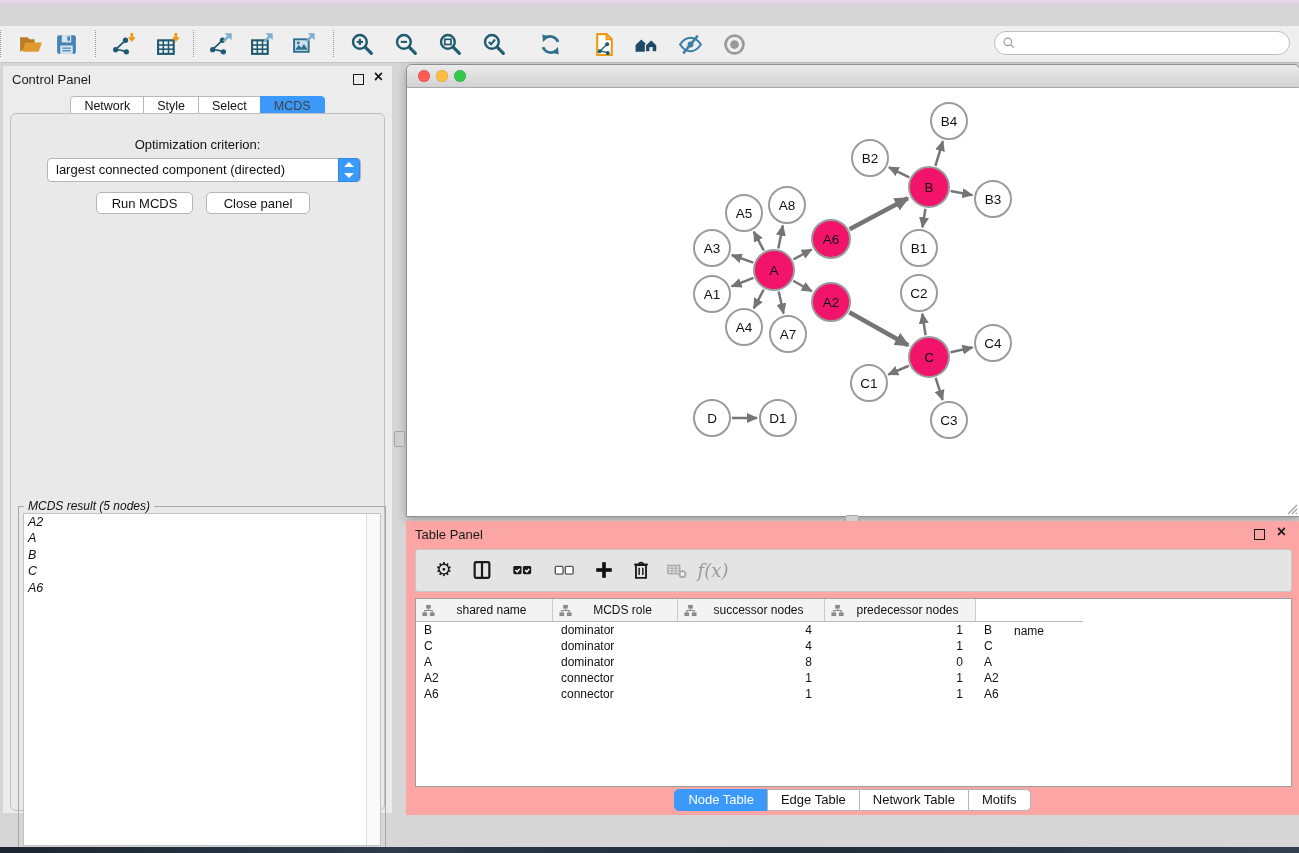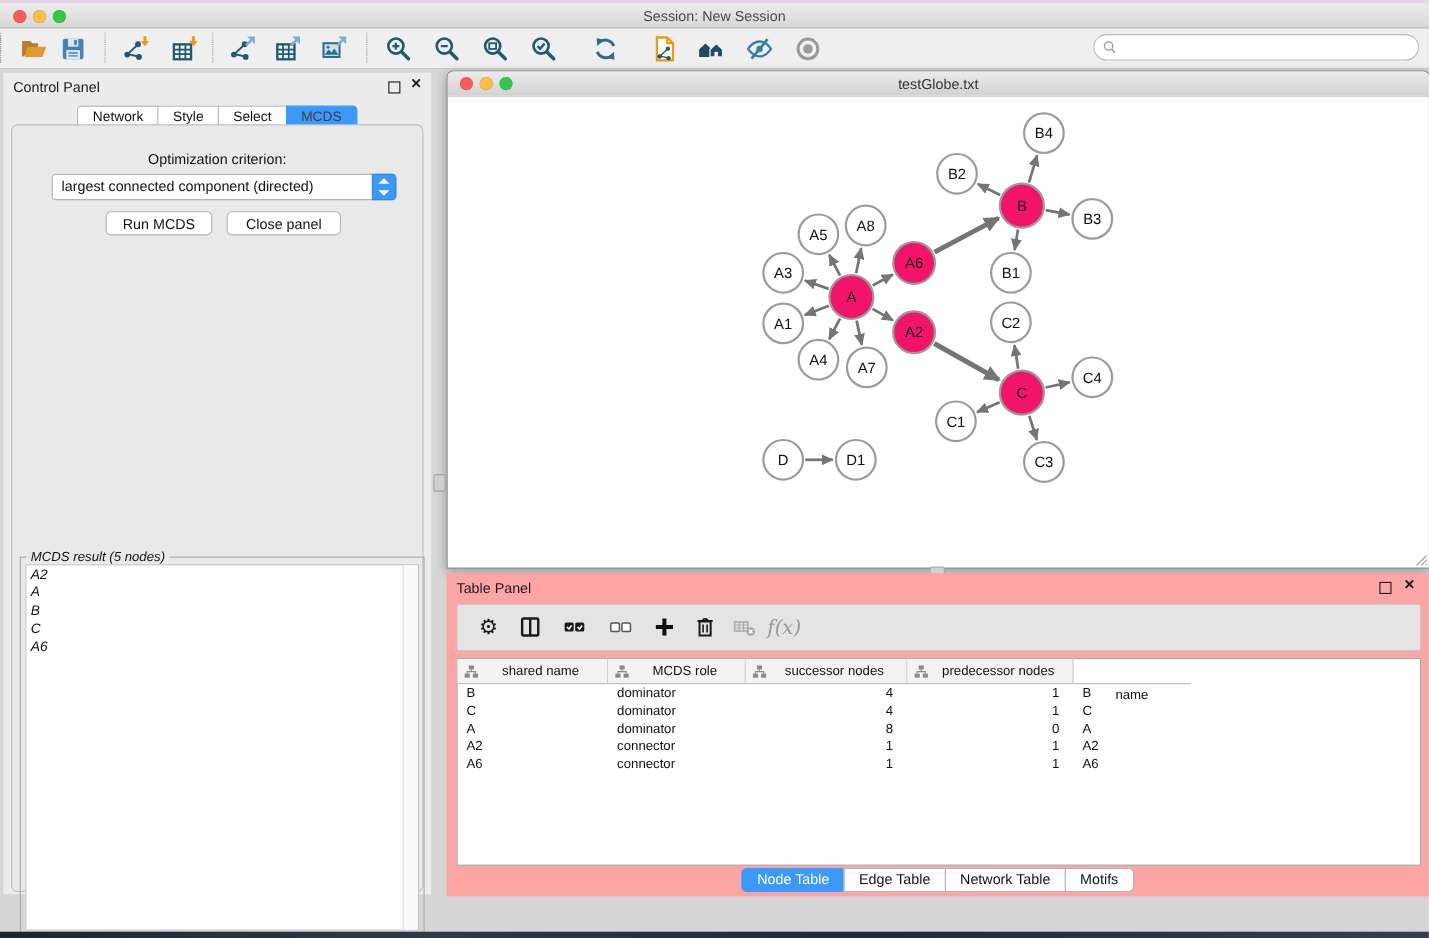--- a/index.html
+++ b/index.html
@@ -100,26 +100,20 @@
   #desktop-bottom{position:absolute;left:0;top:847px;width:100%;height:6px;
     background:linear-gradient(90deg,#1b2530,#2c3a49 30%,#202c38 60%,#32404f);}
 </style>
 </head>
 <body>
 
 <div id="app">
 
   <div id="desktop-top"></div>
 
-  <div id="titlebar">
-    <span class="tl red" style="left:12px"></span>
-    <span class="tl yel" style="left:30px"></span>
-    <span class="tl grn" style="left:48px"></span>
-    <div class="title">Session: New Session</div>
-  </div>
 
   <div id="toolbar">
     <div id="search-box">
       <svg viewBox="0 0 24 24">
         <circle cx="10" cy="10" r="6.5" fill="none" stroke="#9a9a9a" stroke-width="2"></circle>
         <line x1="15" y1="15" x2="20" y2="20" stroke="#9a9a9a" stroke-width="2"></line>
       </svg>
       <input id="search-input" placeholder="" style="">
     </div>
   <button class="tb-btn" style="left: 14px;">
@@ -309,21 +303,20 @@
           </div>
       </div>
     </div>
   </div>
 
   <div id="net-window">
     <div id="net-titlebar">
       <span class="tl red" style="left:11px;top:5px"></span>
       <span class="tl yel" style="left:29px;top:5px"></span>
       <span class="tl grn" style="left:47px;top:5px"></span>
-      <div class="title">testGlobe.txt</div>
     </div>
     <div id="net-canvas"><svg width="889" height="426">
           <defs>
     <marker id="arw" markerUnits="userSpaceOnUse" markerWidth="12" markerHeight="10" refX="10" refY="5" orient="auto">
       <path d="M0,0 L11,5 L0,10 Z" fill="#757575"></path>
             </marker>
     <marker id="arwBig" markerUnits="userSpaceOnUse" markerWidth="17" markerHeight="14" refX="13" refY="7" orient="auto">
       <path d="M0,0 L15,7 L0,14 Z" fill="#757575"></path>
             </marker>
           </defs>

